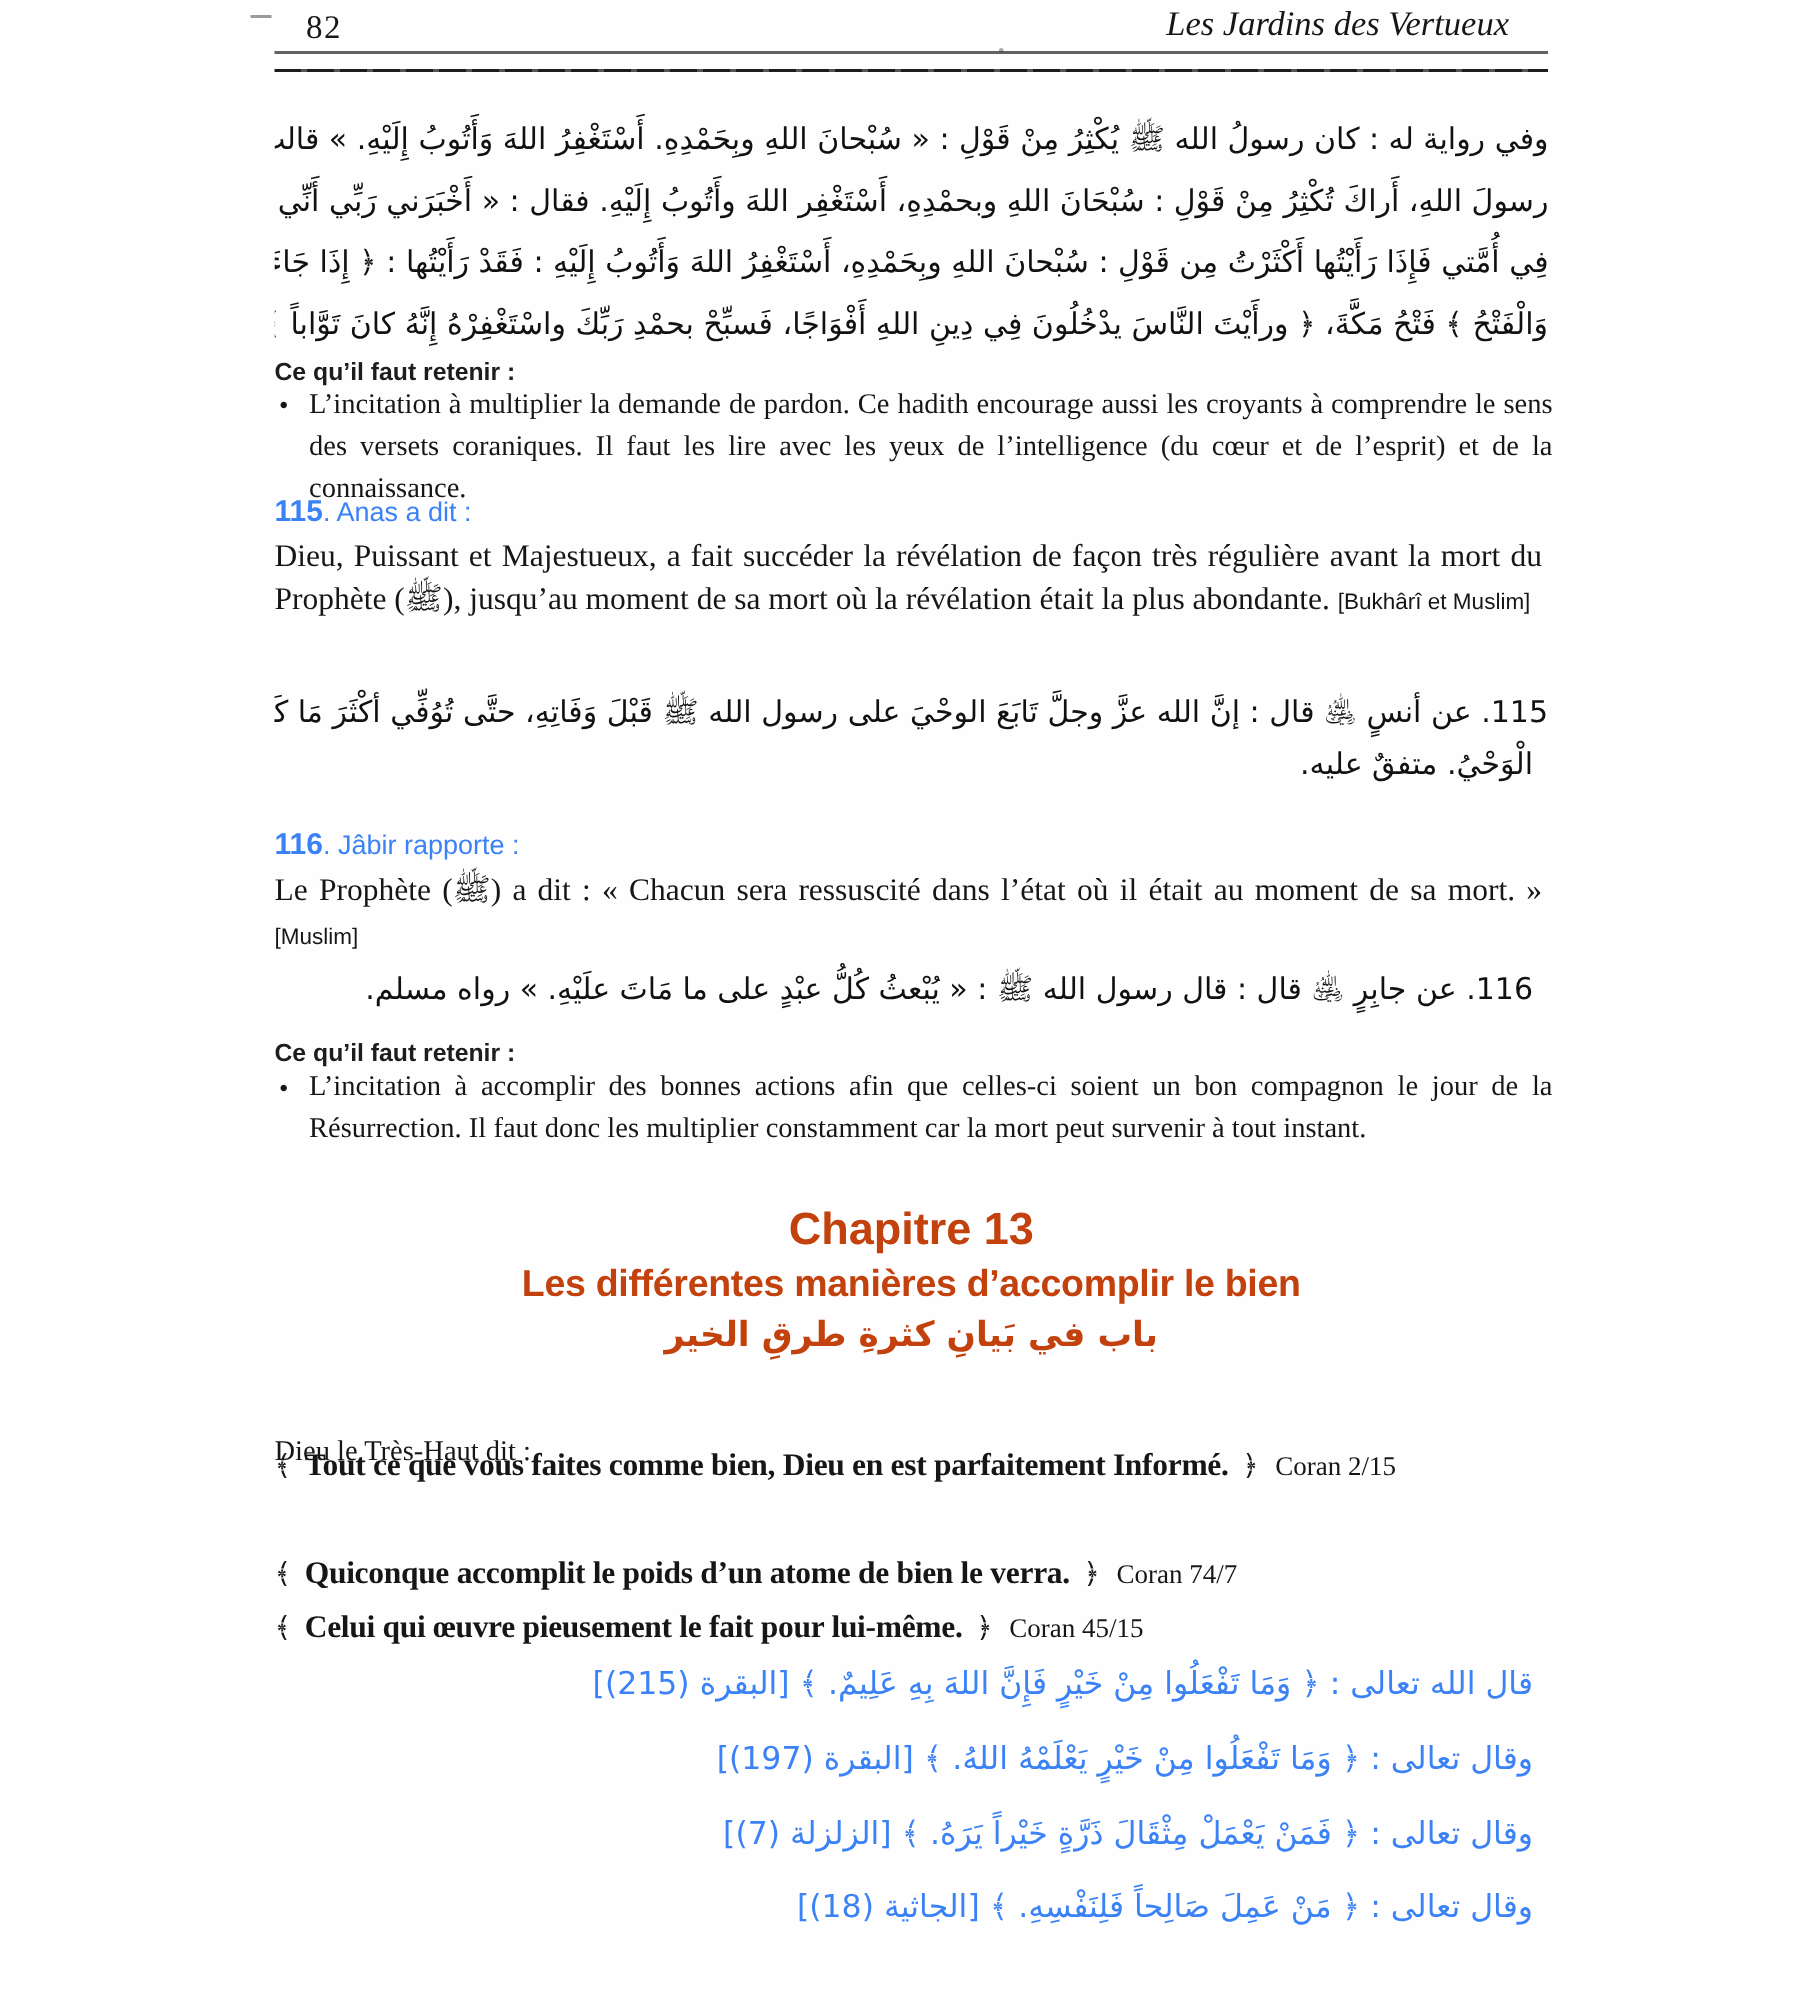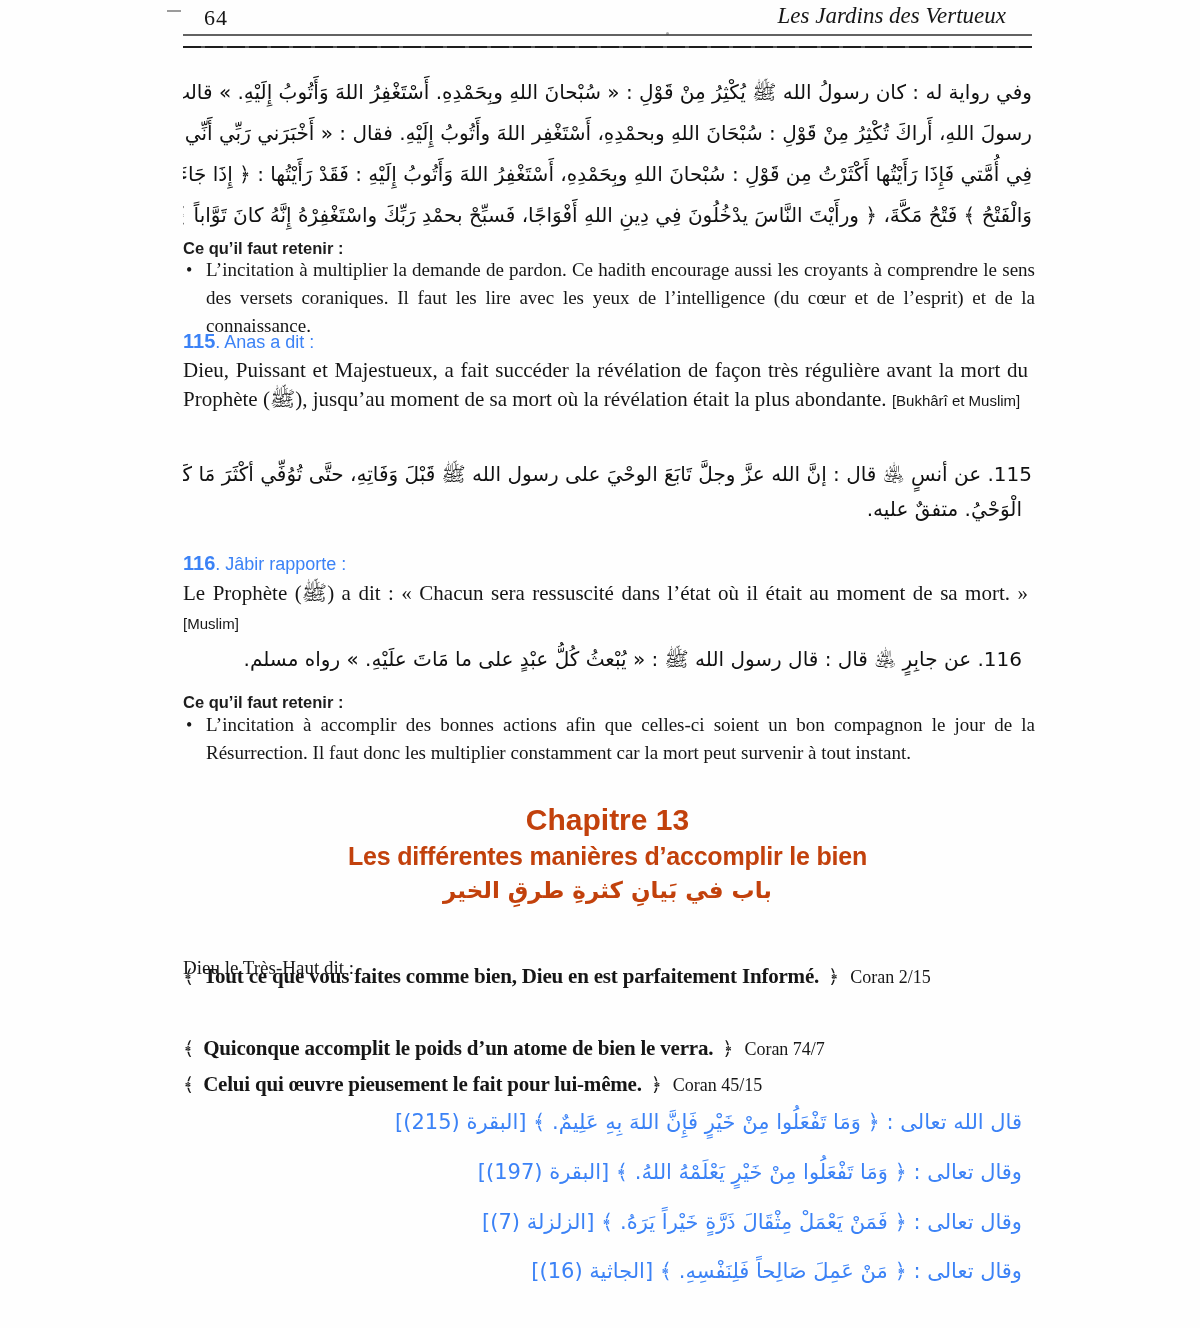--- a/index.html
+++ b/index.html
@@ -53,21 +53,21 @@
 
   .verse{right:178px;font-size:21px;white-space:nowrap;direction:rtl;font-family:"DejaVu Sans",sans-serif;color:#3b82f6;}
 </style>
 </head>
 <body>
 
 <div class="page">
 
   <div class="abs artifact-dash"></div>
   <div class="abs artifact-dot"></div>
-  <div class="abs hdr-num">64</div>
+  <div class="abs hdr-num">82</div>
   <div class="abs hdr-title">Les Jardins des Vertueux</div>
   <div class="abs rule rule-top"></div>
   <div class="abs rule rule-bot"></div>
 
   <div class="abs ar ar-block">
     <div class="ar-line">وفي رواية له : كان رسولُ الله ﷺ يُكْثِرُ مِنْ قَوْلِ : « سُبْحانَ اللهِ وبِحَمْدِهِ. أَسْتَغْفِرُ اللهَ وَأَتُوبُ إِلَيْهِ. » قالت : قلت : يا</div>
     <div class="ar-line">رسولَ اللهِ، أَراكَ تُكْثِرُ مِنْ قَوْلِ : سُبْحَانَ اللهِ وبحمْدِهِ، أَسْتَغْفِر اللهَ وأَتُوبُ إِلَيْهِ. فقال : « أَخْبَرَني رَبِّي أَنِّي سَأَرَى عَلاَمَةً</div>
     <div class="ar-line">فِي أُمَّتي فَإِذَا رَأَيْتُها أَكْثَرْتُ مِن قَوْلِ : سُبْحانَ اللهِ وبِحَمْدِهِ، أَسْتَغْفِرُ اللهَ وَأَتُوبُ إِلَيْهِ : فَقَدْ رَأَيْتُها : ﴿ إِذَا جَاءَ نَصْرُ اللهِ</div>
     <div class="ar-line">وَالْفَتْحُ ﴾ فَتْحُ مَكَّةَ، ﴿ ورأَيْتَ النَّاسَ يدْخُلُونَ فِي دِينِ اللهِ أَفْوَاجًا، فَسبِّحْ بحمْدِ رَبِّكَ واسْتَغْفِرْهُ إِنَّهُ كانَ تَوَّاباً ﴾.</div>
   </div>
@@ -115,15 +115,15 @@
   <div class="abs quote-row" style="top:1036px;">
     <span class="qmark open">﴾</span><span class="qtext">Quiconque accomplit le poids d’un atome de bien le verra.</span><span class="qmark close">﴿</span><span class="qcite">Coran 74/7</span>
   </div>
   <div class="abs quote-row" style="top:1072px;">
     <span class="qmark open">﴾</span><span class="qtext">Celui qui œuvre pieusement le fait pour lui-même.</span><span class="qmark close">﴿</span><span class="qcite">Coran 45/15</span>
   </div>
 
   <div class="abs verse" style="top:1110px;">قال الله تعالى : ﴿ وَمَا تَفْعَلُوا مِنْ خَيْرٍ فَإِنَّ اللهَ بِهِ عَلِيمٌ. ﴾ [البقرة (215)]</div>
   <div class="abs verse" style="top:1160px;">وقال تعالى : ﴿ وَمَا تَفْعَلُوا مِنْ خَيْرٍ يَعْلَمْهُ اللهُ. ﴾ [البقرة (197)]</div>
   <div class="abs verse" style="top:1210px;">وقال تعالى : ﴿ فَمَنْ يَعْمَلْ مِثْقَالَ ذَرَّةٍ خَيْراً يَرَهُ. ﴾ [الزلزلة (7)]</div>
-  <div class="abs verse" style="top:1259px;">وقال تعالى : ﴿ مَنْ عَمِلَ صَالِحاً فَلِنَفْسِهِ. ﴾ [الجاثية (16)]</div>
+  <div class="abs verse" style="top:1259px;">وقال تعالى : ﴿ مَنْ عَمِلَ صَالِحاً فَلِنَفْسِهِ. ﴾ [الجاثية (18)]</div>
 
 </div>
 
 </body></html>

